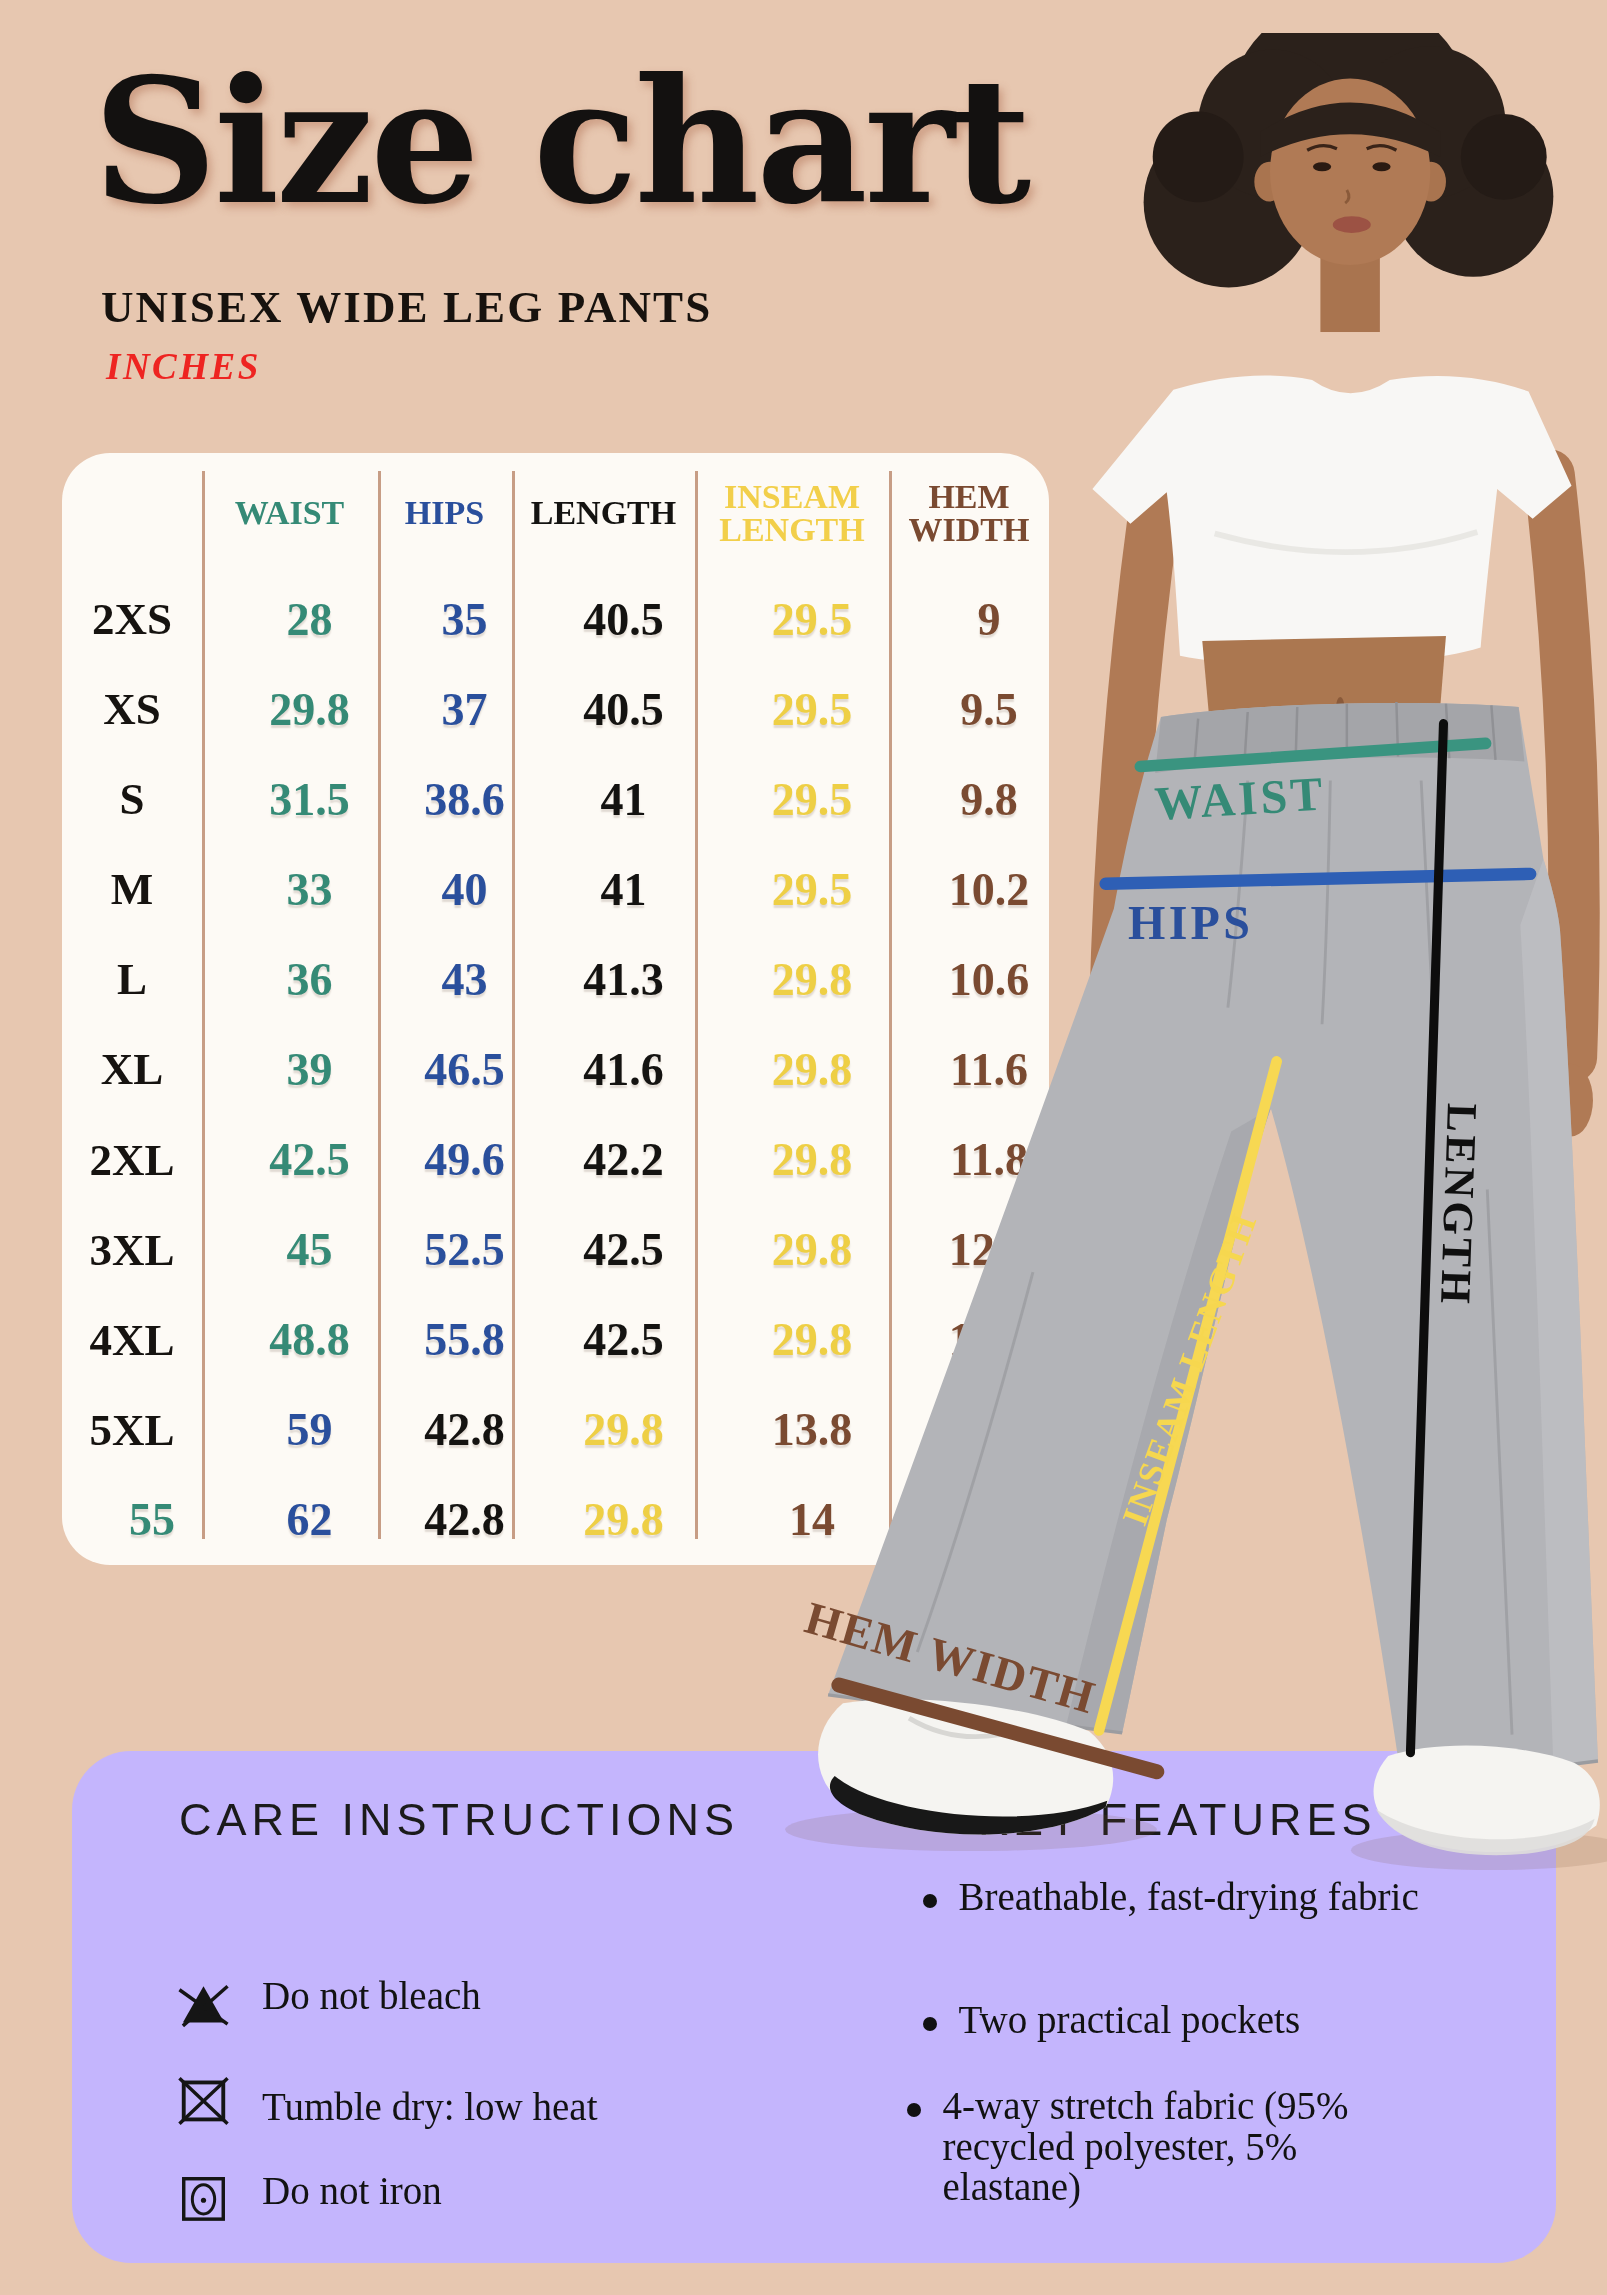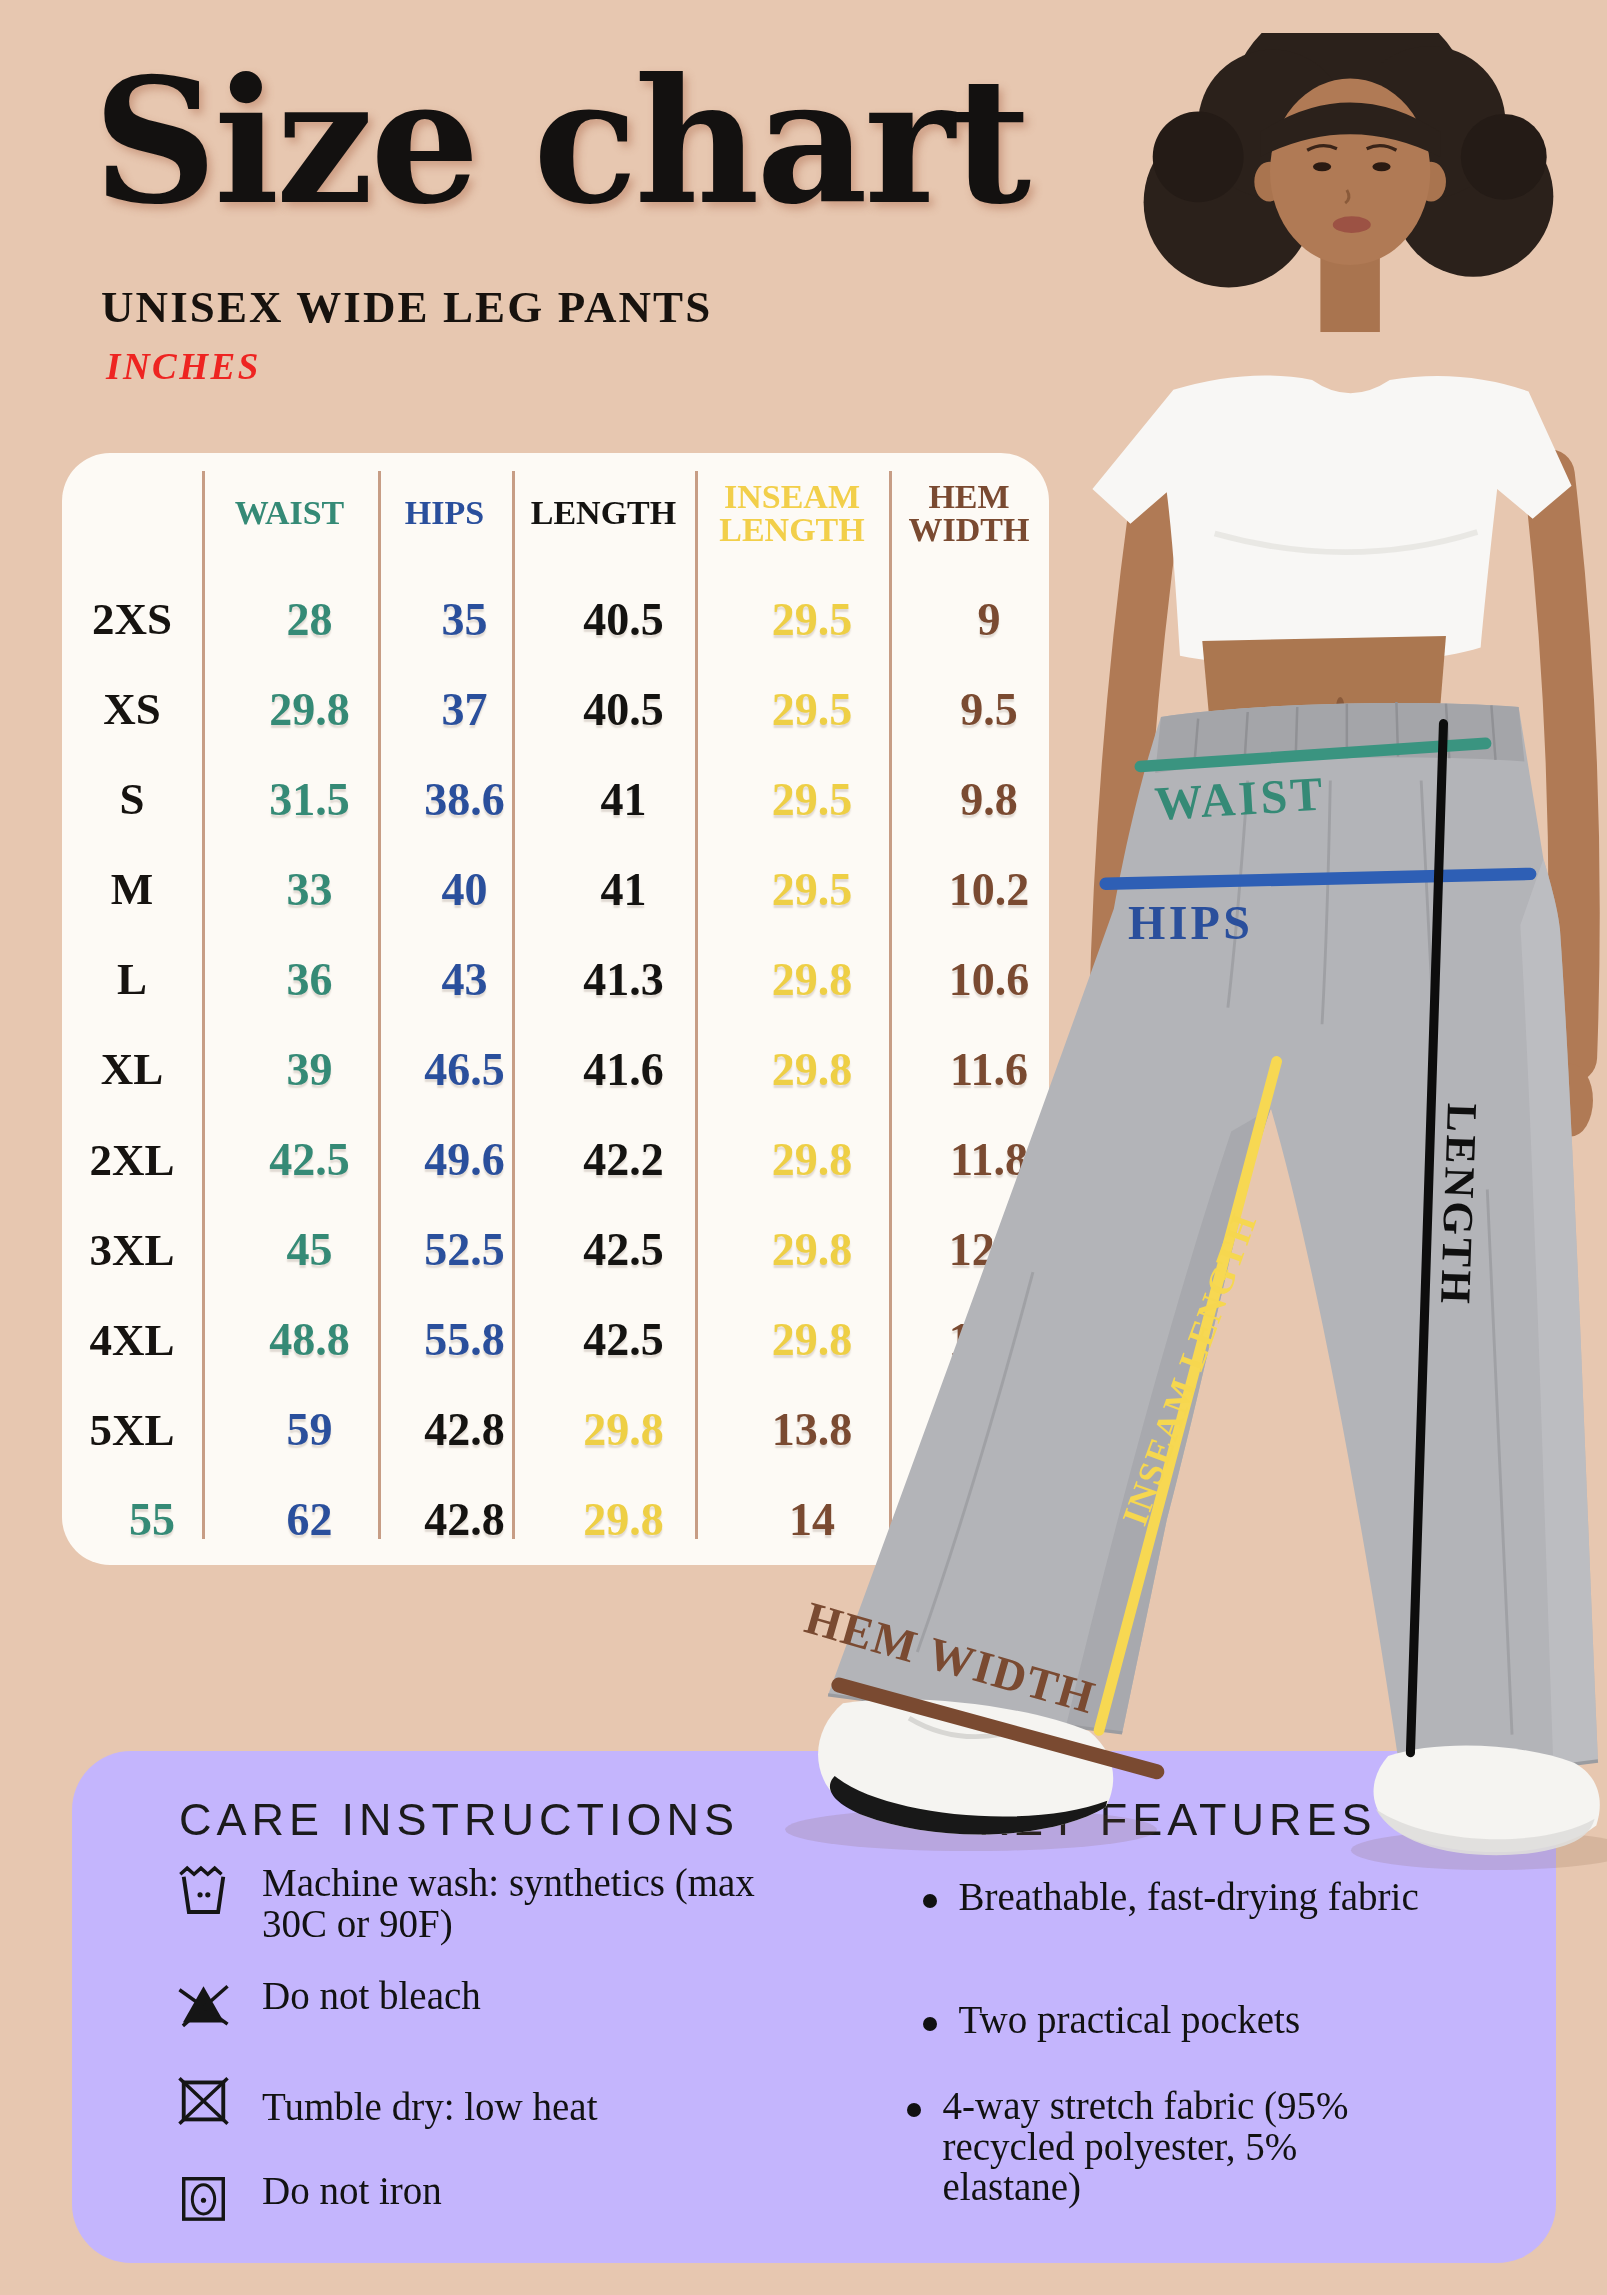--- a/index.html
+++ b/index.html
@@ -149,29 +149,20 @@
       <div class="td val c2">62</div>
       <div class="td val c3">42.8</div>
       <div class="td val c4">29.8</div>
       <div class="td val c5">14</div>
     </div>
   </div>
 
   <div class="panel">
     <div class="sec-head" style="left:107px;top:43px;">CARE INSTRUCTIONS</div>
 
-    <div class="care-item" style="left:104px;top:112px;">
-      <svg class="care-icon" viewBox="0 0 64 64">
-        <polyline points="5,13 13,6 21,13 29,6 37,13 45,6 53,13" fill="none" stroke="#151515" stroke-width="4"></polyline>
-        <path d="M9 16 L15 57 L49 57 L55 16" fill="none" stroke="#151515" stroke-width="4.5"></path>
-        <circle cx="28" cy="37" r="3" fill="#151515"></circle>
-          <circle cx="37" cy="37" r="3" fill="#151515"></circle>
-      </svg>
-      <div class="care-text">Machine wash: synthetics (max 30C or 90F)</div>
-    </div>
 
     <div class="care-item" style="left:104px;top:225px;">
       <svg class="care-icon" viewBox="0 0 64 64">
         <polygon points="32,12 8,54 56,54" fill="#151515"></polygon>
         <line x1="4" y1="16" x2="60" y2="56" stroke="#151515" stroke-width="4"></line>
         <line x1="60" y1="12" x2="8" y2="58" stroke="#151515" stroke-width="4"></line>
       </svg>
       <div class="care-text">Do not bleach</div>
     </div>
 

